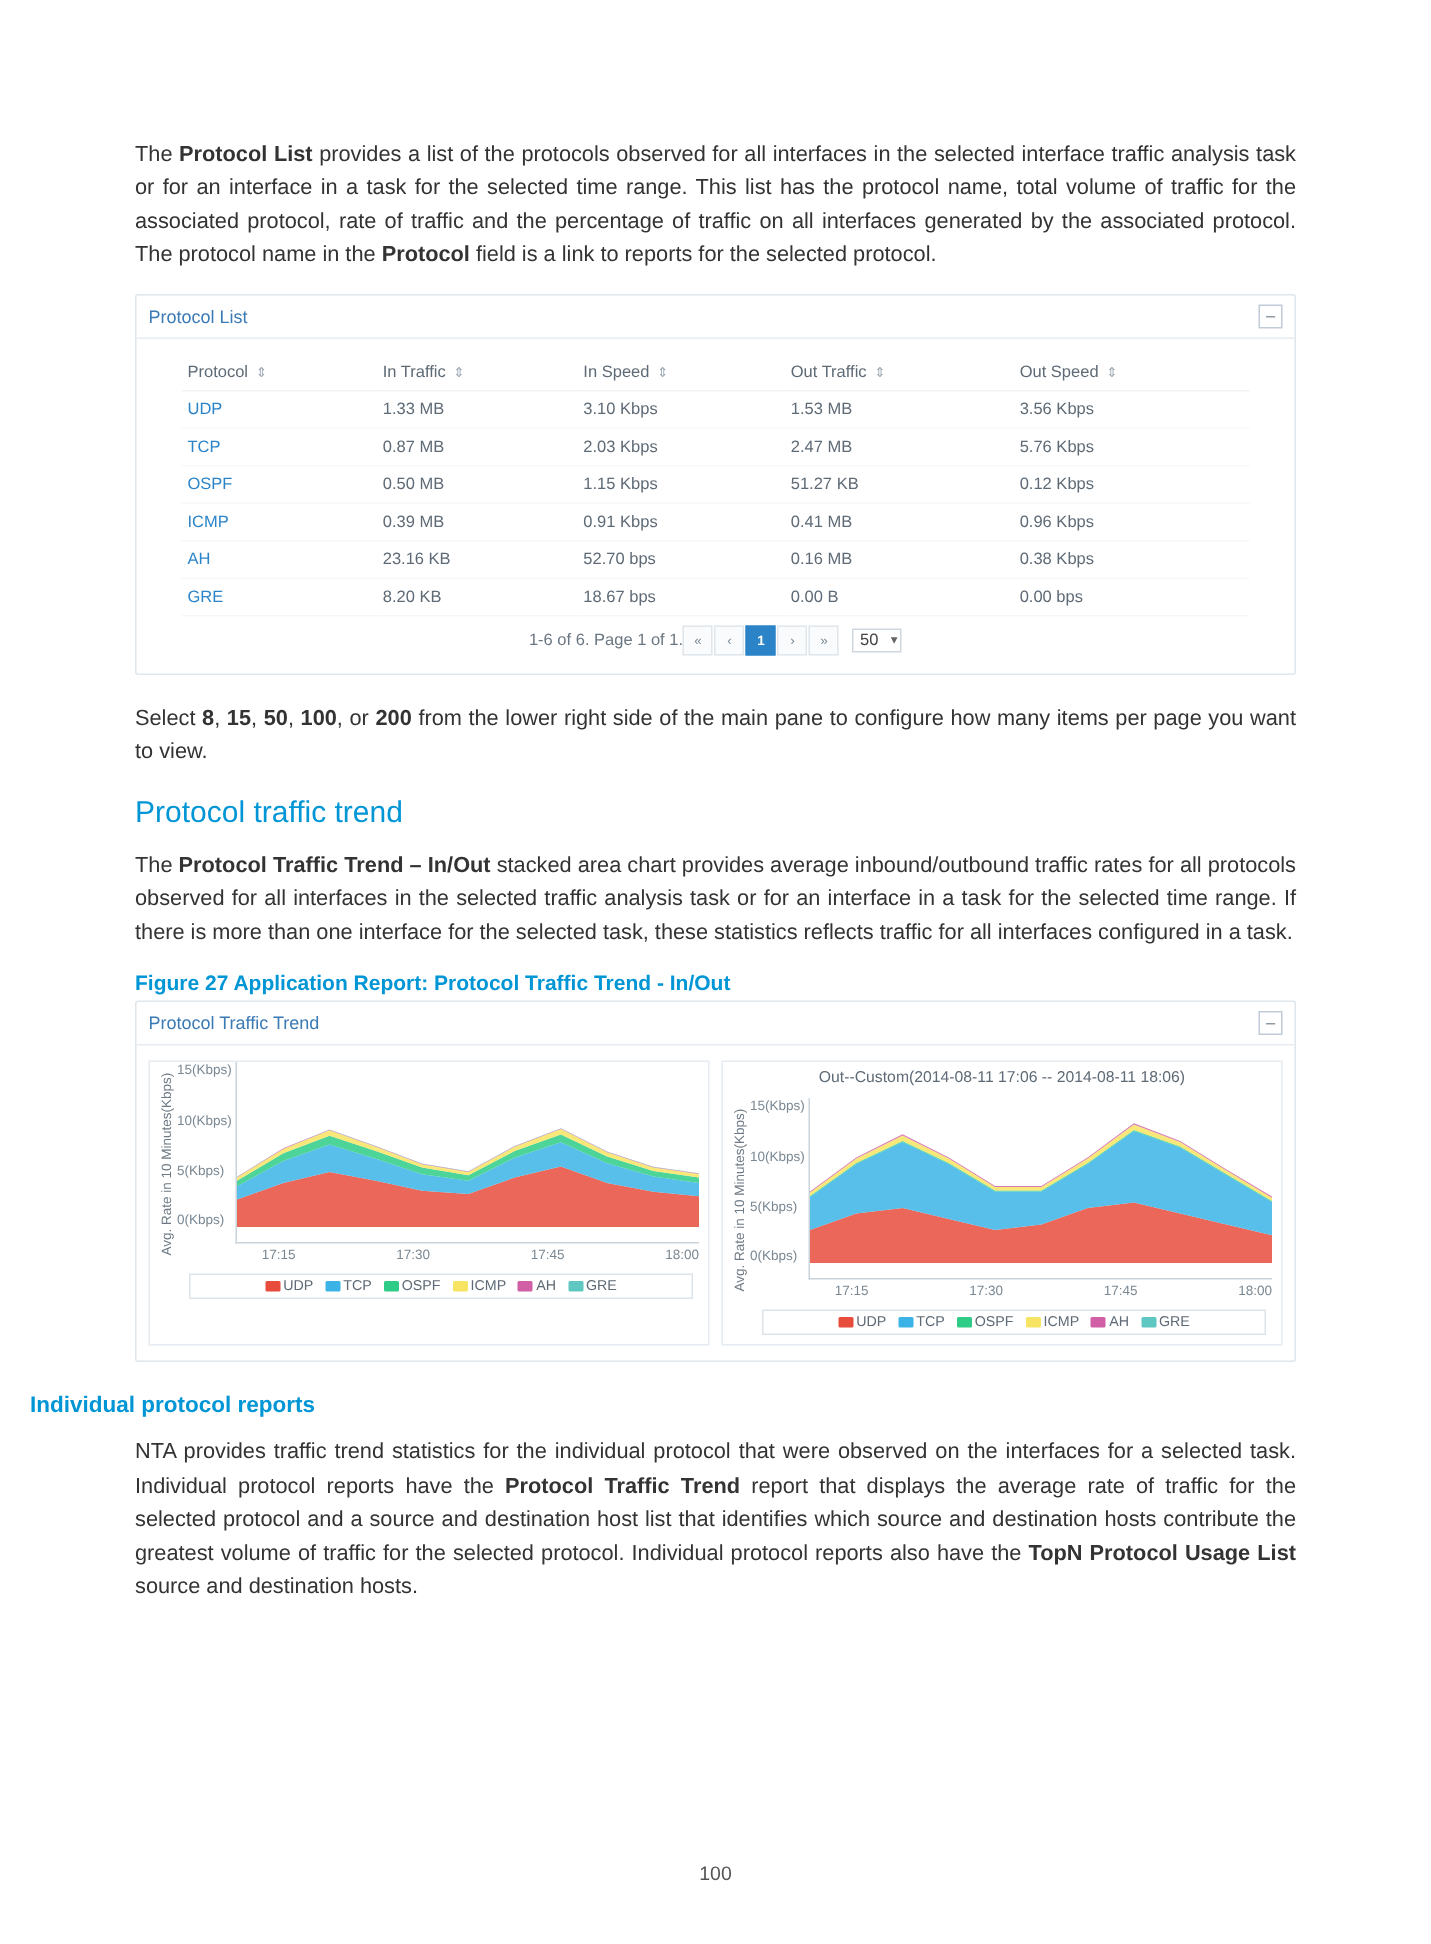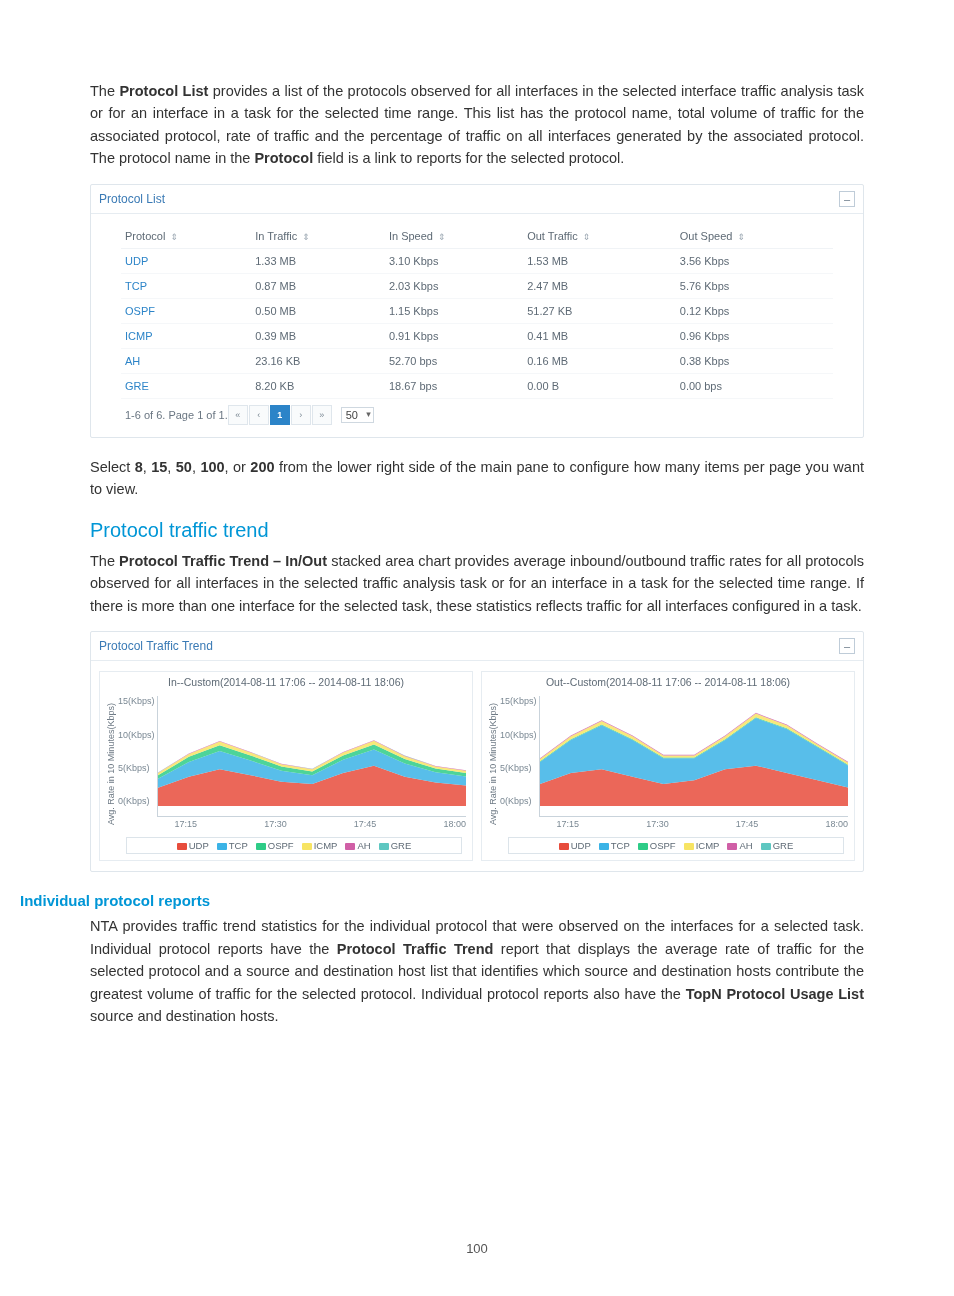--- a/index.html
+++ b/index.html
@@ -13,21 +13,21 @@
     width: 954px;
     min-height: 1296px;
     padding: 80px 90px 40px 90px;
     box-sizing: border-box;
     position: relative;
   }
   .para {
     font-size: 14.5px;
     line-height: 1.55;
     text-align: justify;
-    margin: 0 0 14px 0;
+    margin: 12px 0 14px 0;
     color: #333;
   }
   .para b { font-weight: bold; }
   .fig-caption {
     color: #0096d6;
     font-size: 14px;
     font-weight: bold;
     margin: 6px 0 4px 0;
   }
   .section-h2 {
@@ -100,21 +100,21 @@
   .plist-table td.proto { color: #2c84c8; }
   .sort-icon {
     display: inline-block;
     font-size: 9px;
     color: #9aa6b1;
     margin-left: 2px;
     letter-spacing: -2px;
   }
   .plist-footer {
     display: flex;
-    justify-content: flex-start;
+    justify-content: center;
     align-items: center;
     font-size: 11px;
     color: #6a7682;
     padding: 6px 4px 8px 4px;
   }
   .pager {
     display: flex;
     align-items: center;
     gap: 1px;
   }
@@ -295,29 +295,29 @@
     <span>Select </span><b>8</b><span>, </span><b>15</b><span>, </span><b>50</b><span>, </span><b>100</b><span>, or </span><b>200</b><span> from the lower right side of the main pane to configure how many items per page you want to view.</span>
   </p>
 
 
   <div class="section-h2">Protocol traffic trend</div>
 
   <p class="para">
     <span>The </span><b>Protocol Traffic Trend – In/Out</b><span> stacked area chart provides average inbound/outbound traffic rates for all protocols observed for all interfaces in the selected traffic analysis task or for an interface in a task for the selected time range. If there is more than one interface for the selected task, these statistics reflects traffic for all interfaces configured in a task.</span>
   </p>
 
+  <div class="fig-caption">Figure 27 Application Report: Protocol Traffic Trend - In/Out</div>
 
   <div class="shot">
     <div class="shot-header">
       <span>Protocol Traffic Trend</span>
       <span class="collapse-icon">–</span>
     </div>
     <div class="charts-body" id="charts-body">
         <div class="chart-panel">
-          <div class="chart-title">In--Custom(2014-08-11 17:06 -- 2014-08-11 18:06)</div>
           <div class="chart-plot">
             <div class="yaxis-label">Avg. Rate in 10 Minutes(Kbps)</div>
             <div class="yticks">
               <span>15(Kbps)</span>
               <span>10(Kbps)</span>
               <span>5(Kbps)</span>
               <span>0(Kbps)</span>
             </div>
             <div style="flex: 1 1 0%;">
               <div class="plotzone">

